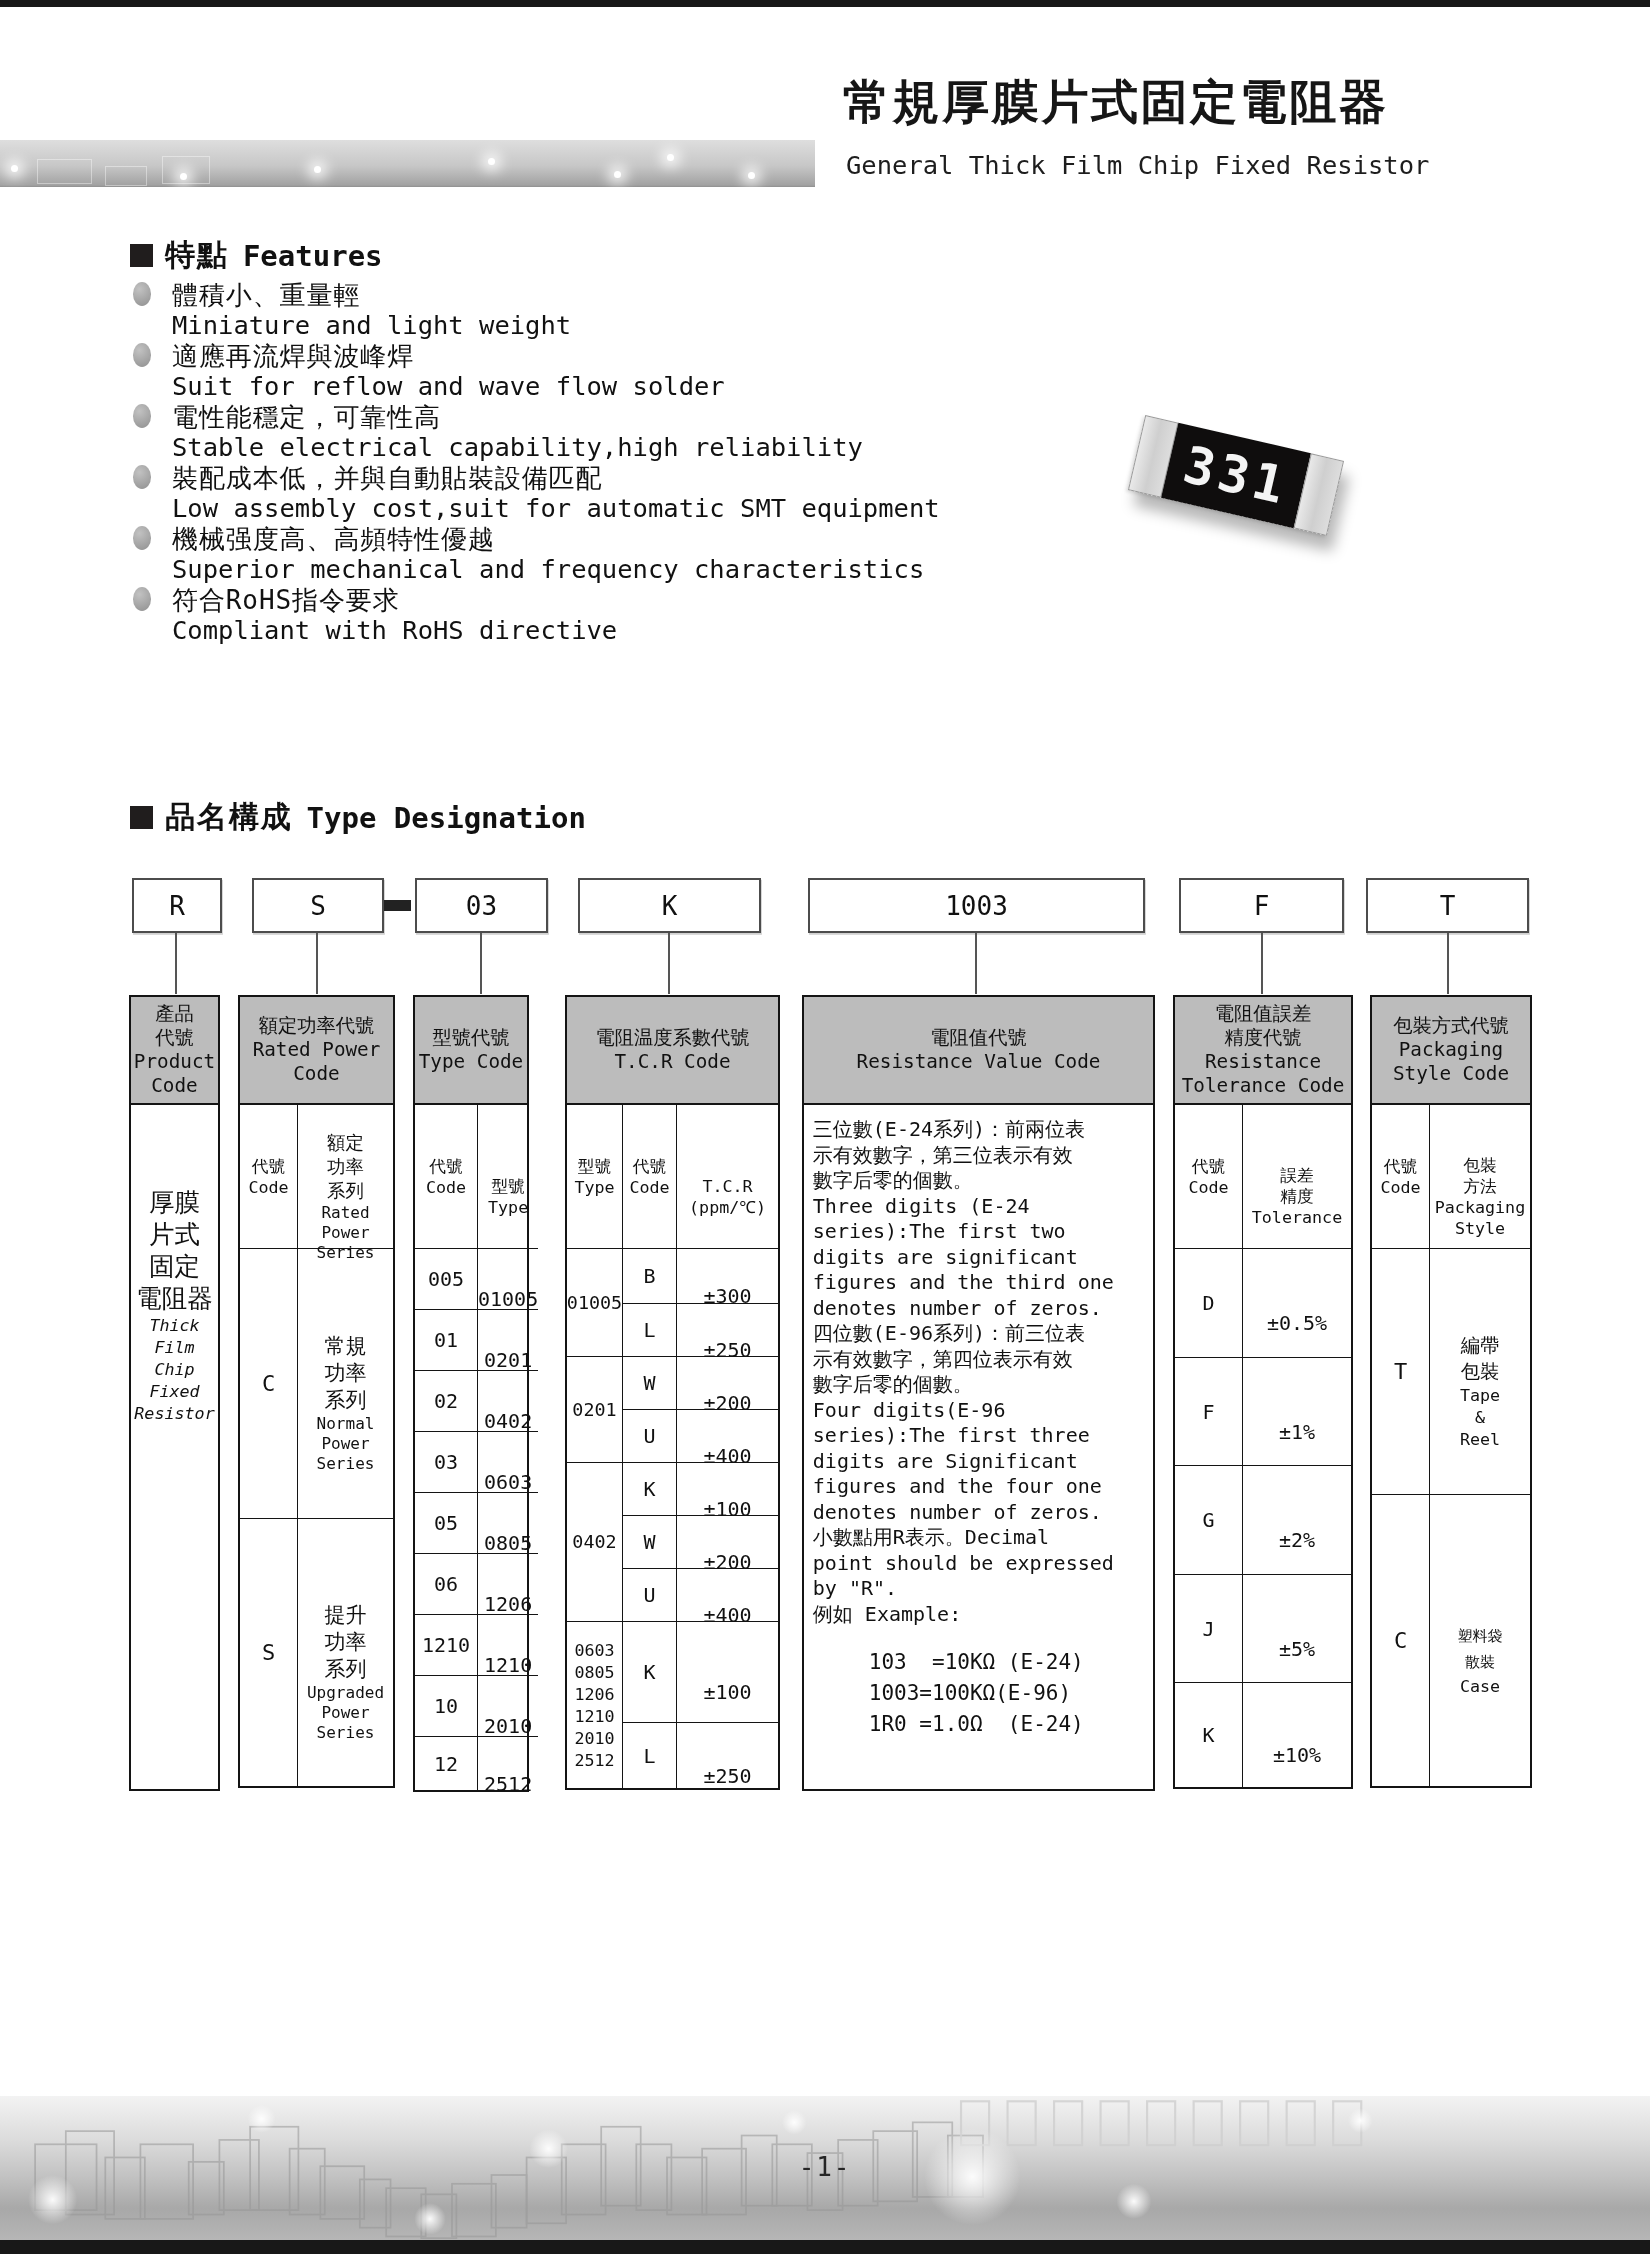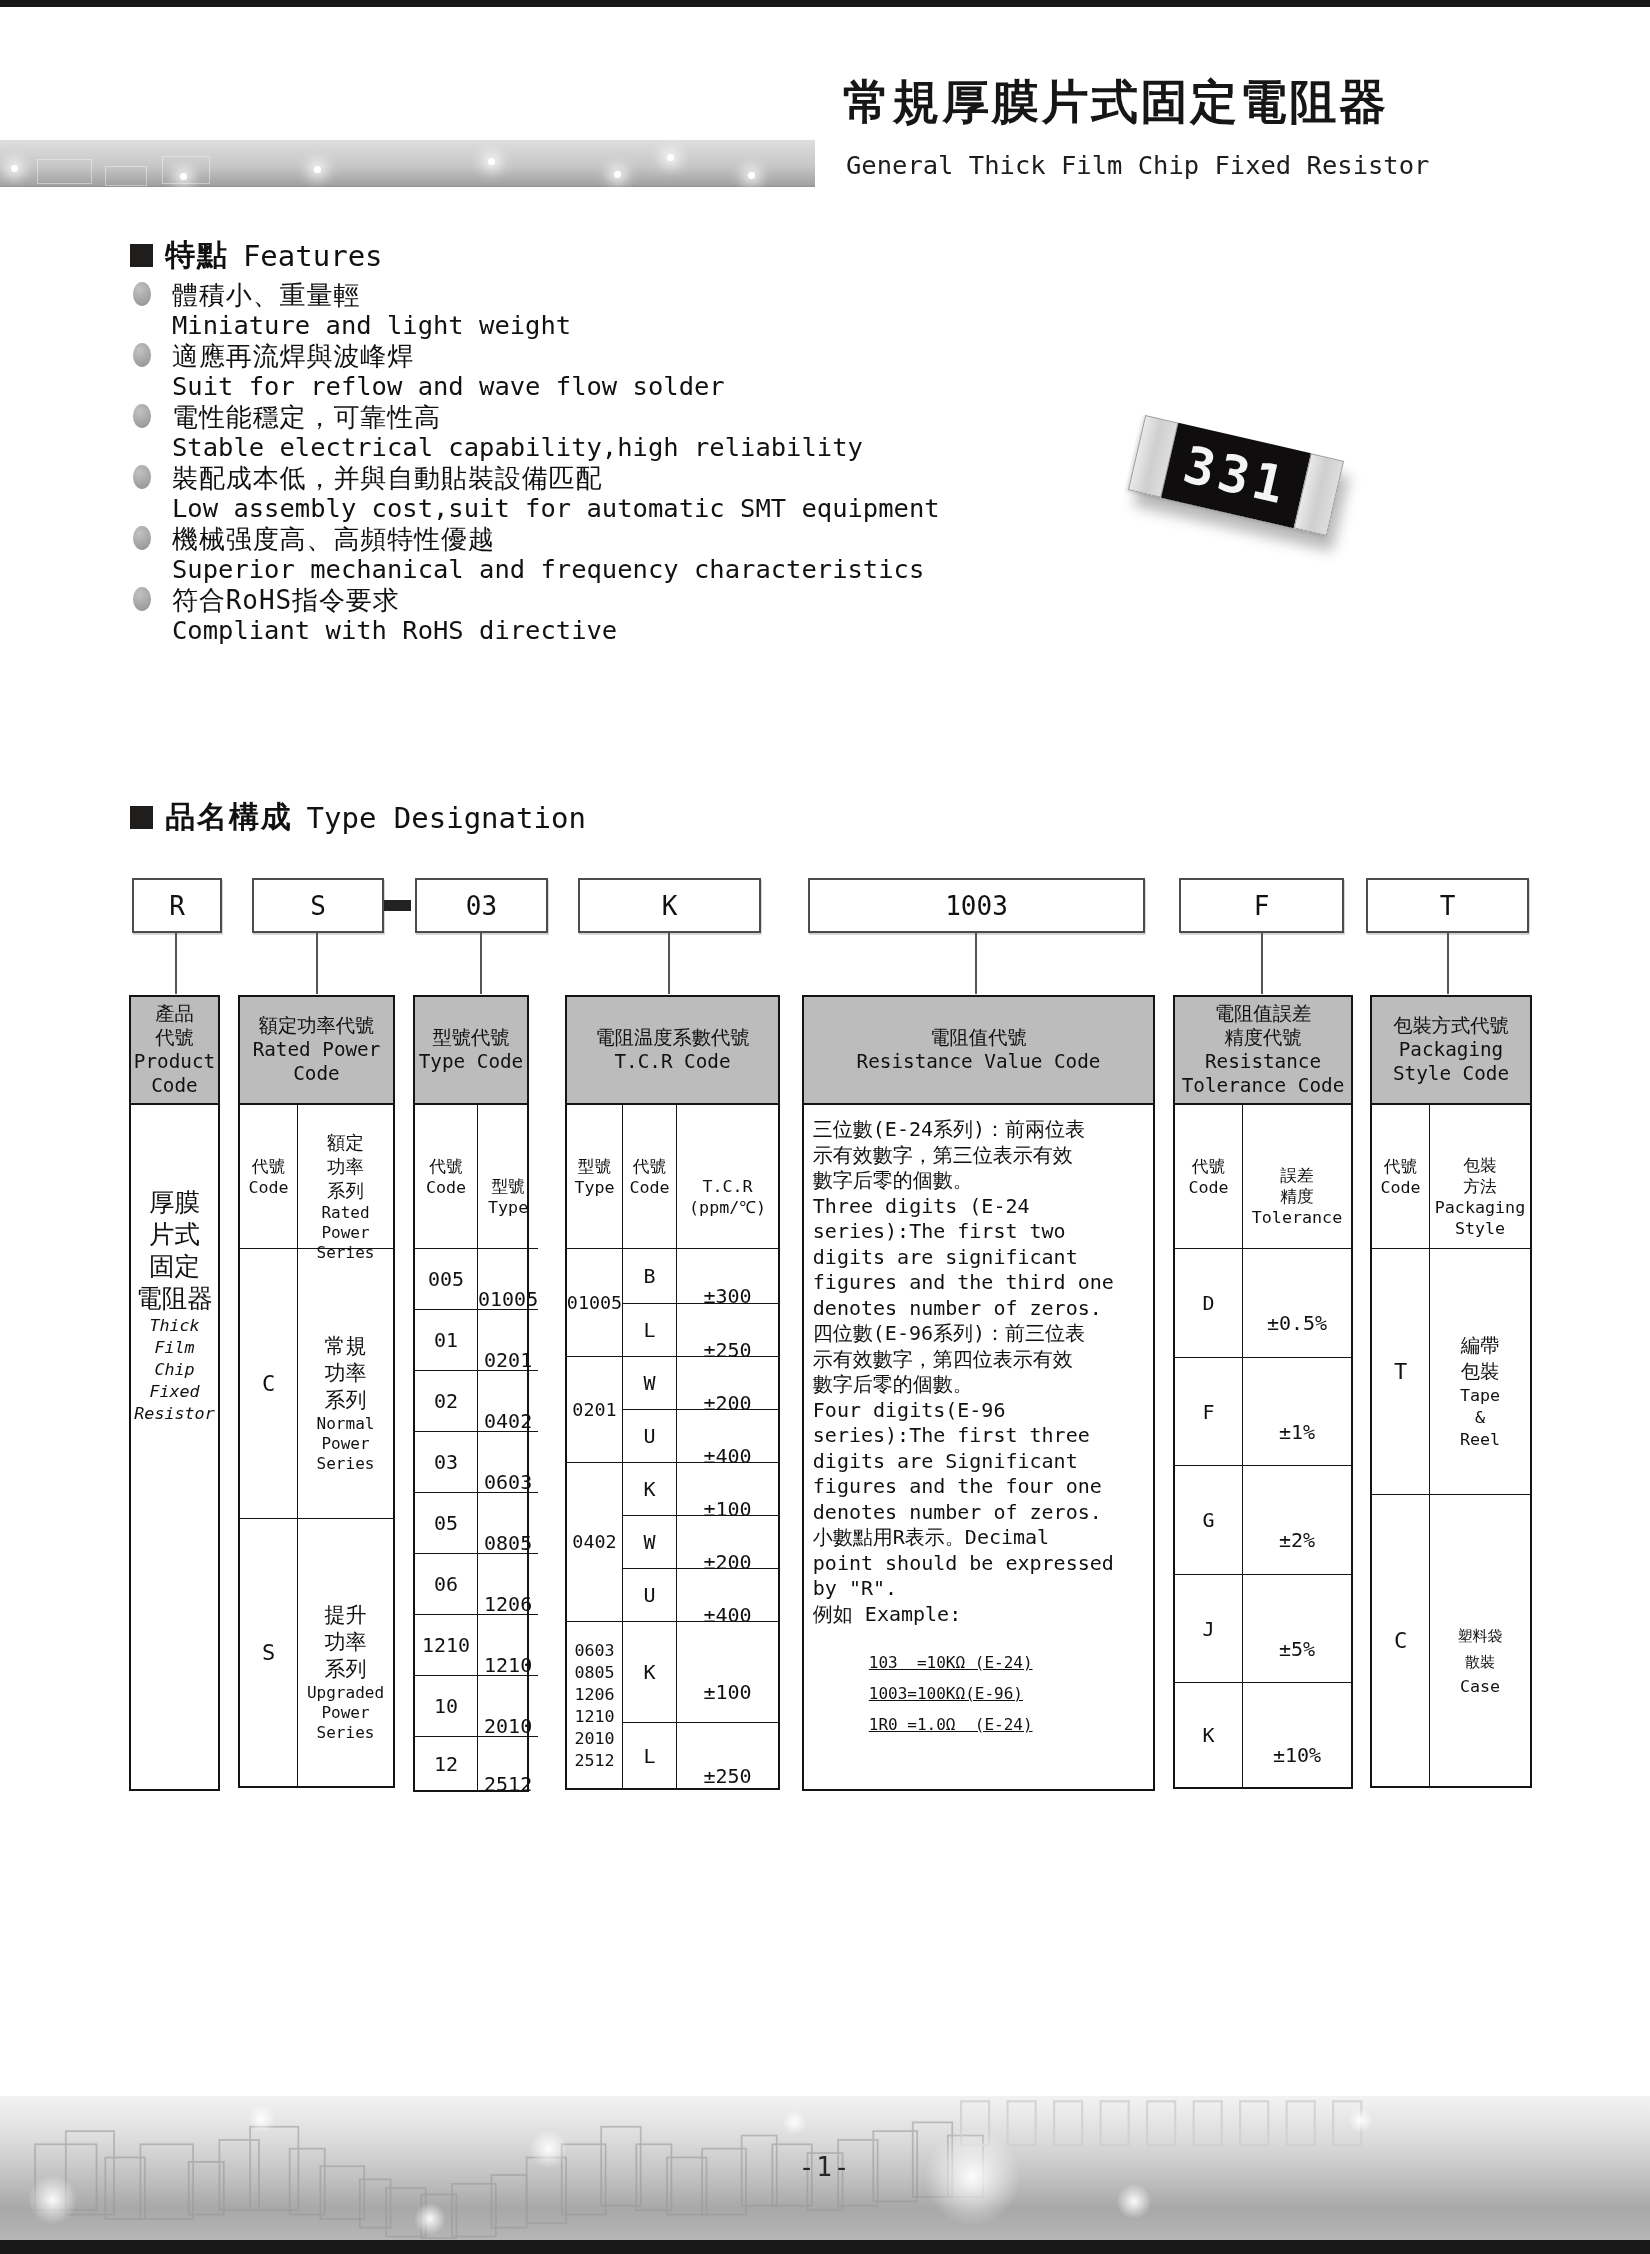--- a/index.html
+++ b/index.html
@@ -17,21 +17,21 @@
       box-shadow:0 0 12.3px 6.1px rgba(255,255,255,.85);}
   .g-rect{position:absolute;border:0.9px solid rgba(255,255,255,.4);}
   .title-zh{position:absolute;left:843px;top:75px;margin:0;font-size:47px;line-height:54px;
       font-weight:bold;letter-spacing:2.6px;color:#161616;}
   .title-en{position:absolute;left:846px;top:149px;font-size:25.5px;line-height:32px;color:#1d1d1d;}
 
   
   .sec-head{position:absolute;left:130px;display:flex;align-items:center;}
   .sq{width:23px;height:23px;background:#201d1d;margin-right:12.3px;flex:0 0 auto;}
   .sec-zh{font-size:30px;font-weight:600;letter-spacing:1.8px;}
-  .sec-en{font-size:29px;font-weight:400;margin-left:14px;}
+  .sec-en{font-size:29px;font-weight:700;margin-left:14px;}
 
   
   .features{position:absolute;left:133px;top:279px;margin:0;padding:0;list-style:none;width:1009px;}
   .feat{position:relative;padding-left:39px;height:61px;}
   .dot{position:absolute;left:0;top:2.6px;width:18.4px;height:24px;border-radius:50%;
       background:radial-gradient(circle at 35% 30%,#c2c2c2,#8f8f8f);}
   .f-zh{font-size:26px;line-height:32px;font-weight:500;letter-spacing:0.9px;}
   .f-en{font-size:25.5px;line-height:29px;}
 
   
@@ -64,21 +64,21 @@
   .zh{font-size:21px;line-height:27px;font-weight:500;}
   .en{font-size:16px;line-height:20px;}
   .codecell{font-size:22px;}
 
   .p-body{height:686px;display:flex;flex-direction:column;align-items:center;padding-top:81px;box-sizing:border-box;}
   .p-zh{font-size:25.5px;line-height:32px;font-weight:500;white-space:pre-line;text-align:center;}
   .p-en{font-size:16.7px;line-height:22px;white-space:pre-line;text-align:center;font-style:italic;}
 
   .rv-body{padding:12.3px 7px 0 8.8px;box-sizing:border-box;height:686px;}
   .rv-desc{font-size:20px;line-height:25.5px;white-space:pre-line;}
-  .rv-ex{margin:19.3px 0 0 56px;font-size:16px;line-height:31px;white-space:pre;text-decoration:underline;}
+  .rv-ex{margin:19.3px 0 0 56px;font-size:21px;line-height:31px;white-space:pre;}
 
   
   .footer-band{position:absolute;left:0;top:2096px;width:100%;height:144px;
       background:linear-gradient(180deg,#f3f3f3 0%,#dcdcdc 30%,#c2c2c2 56%,#a8a8a8 78%,#b6b6b6 100%);}
   .page-num{position:absolute;left:0;top:2152px;width:100%;text-align:center;
       font-size:26px;color:#262626;letter-spacing:1.8px;z-index:3;}
 </style>
 </head>
 <body>
 

